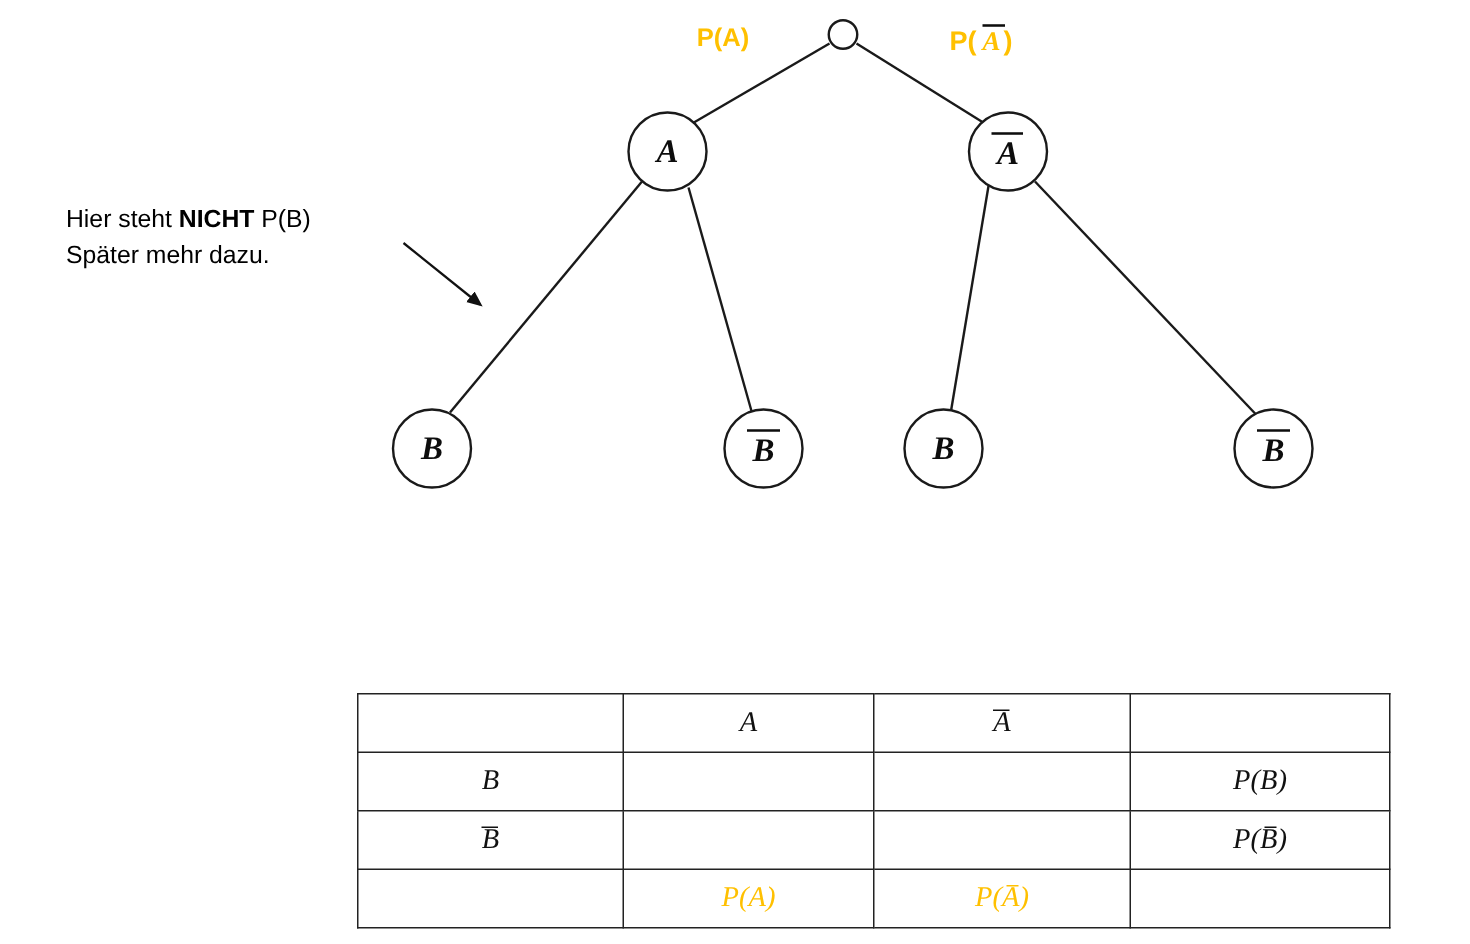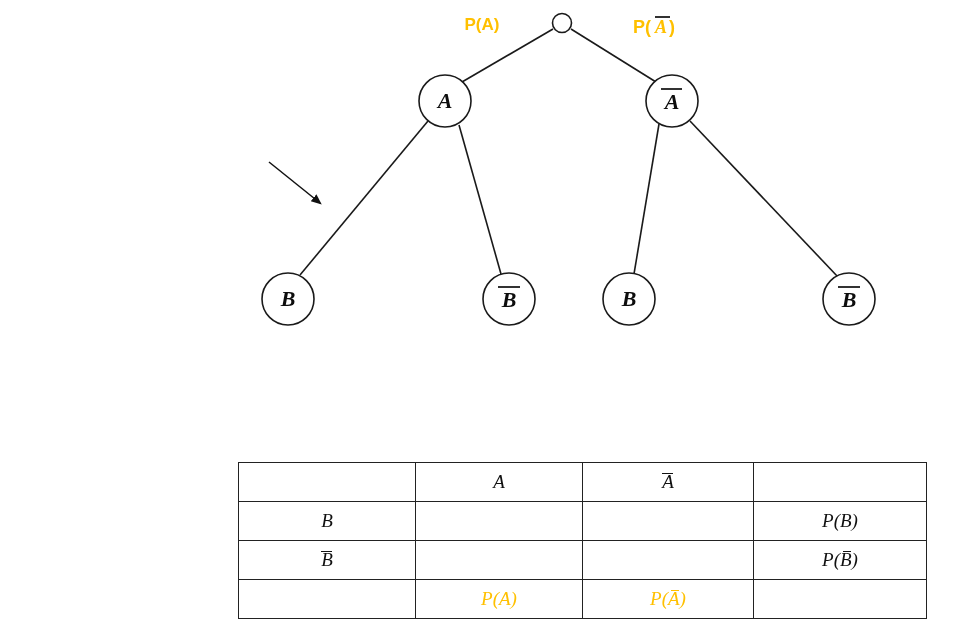--- a/index.html
+++ b/index.html
@@ -173,20 +173,24 @@
     </g>
 
     <defs>
       <marker id="arrowhead" markerWidth="7" markerHeight="7" refX="5.5" refY="3" orient="auto" markerUnits="strokeWidth">
         <polygon points="0 0, 7 3, 0 6" fill="#111111"></polygon>
       </marker>
     </defs>
     <line x1="269" y1="162" x2="320" y2="203" stroke="#111111" stroke-width="1.5" marker-end="url(#arrowhead)"></line>
   </svg>
 
+  <div class="annotation">
+    <div><span>Hier steht </span><b>NICHT</b><span> P(B)</span></div>
+    <div>Später mehr dazu.</div>
+  </div>
 
   <table class="prob-table">
     <tbody>
       <tr>
         <td class="c0"></td>
         <td class="c1"><span class="cellbox">A</span></td>
         <td class="c2"><span class="cellbox">A<span class="ob-line" style="left: 0px; right: 1px; top: 2px;"></span></span></td>
         <td class="c3"></td>
       </tr>
       <tr>

